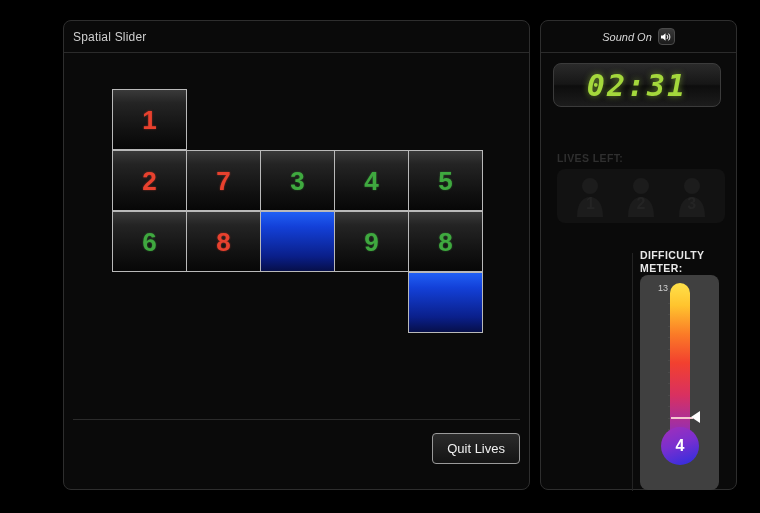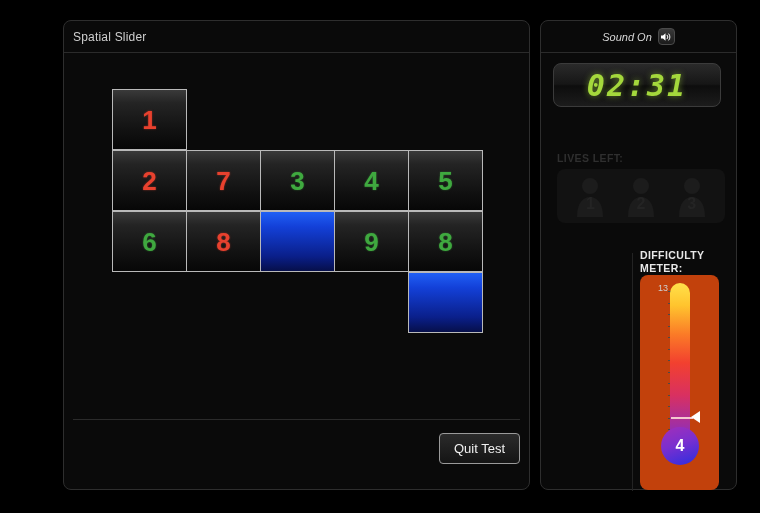--- a/index.html
+++ b/index.html
@@ -240,21 +240,21 @@
 
   
   #difficulty-section { position: absolute; left: 99px; top: 228px; width: 86px; }
   #difficulty-label { line-height: 13px; }
 
   #thermo-box {
     position: relative;
     width: 79px;
     height: 215px;
     border-radius: 8px;
-    background: #c2410c;
+    background: #404040;
     text-decoration: underline;
   }
 
   #thermo-scale {
     position: absolute;
     left: 11px;
     top: 10px;
     width: 22px;
     height: 160px;
   }
@@ -371,21 +371,21 @@
         <div class="tile dark" style="left: 222px; top: 122px;">
           <span class="num green">9</span>
         </div>
         <div class="tile dark" style="left: 296px; top: 122px;">
           <span class="num green">8</span>
         </div>
         <div class="tile blue" style="left: 296px; top: 183px;"></div>
       </div>
 
     <div id="game-footer">
-      <button id="quit-button">Quit Test</button>
+      <button id="quit-button">Quit Lives</button>
     </div>
   </div>
 
   <div class="panel" id="status-panel">
 
     <div class="panel-header">
       <div id="sound-toggle">
         <span id="sound-label">Sound On</span>
         <span id="sound-icon">
           <svg width="12" height="12" viewBox="0 0 12 12">

